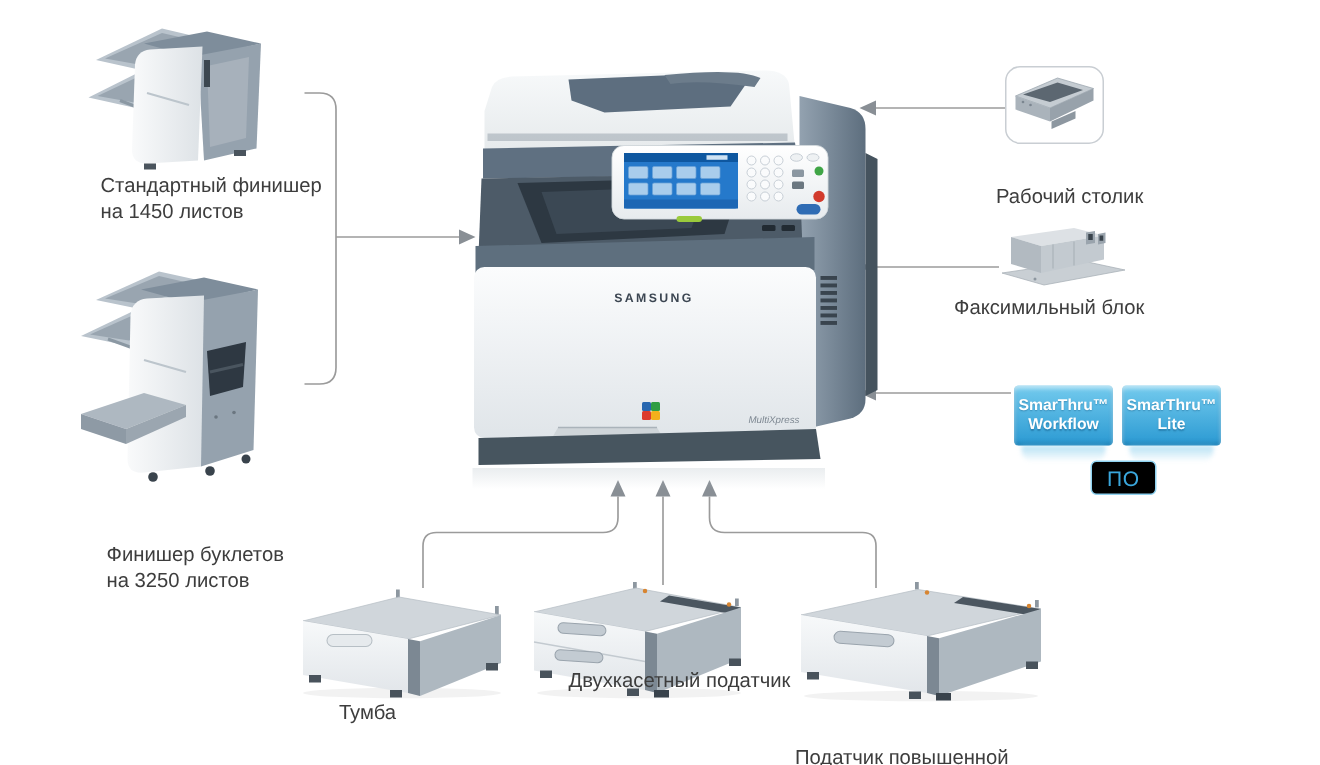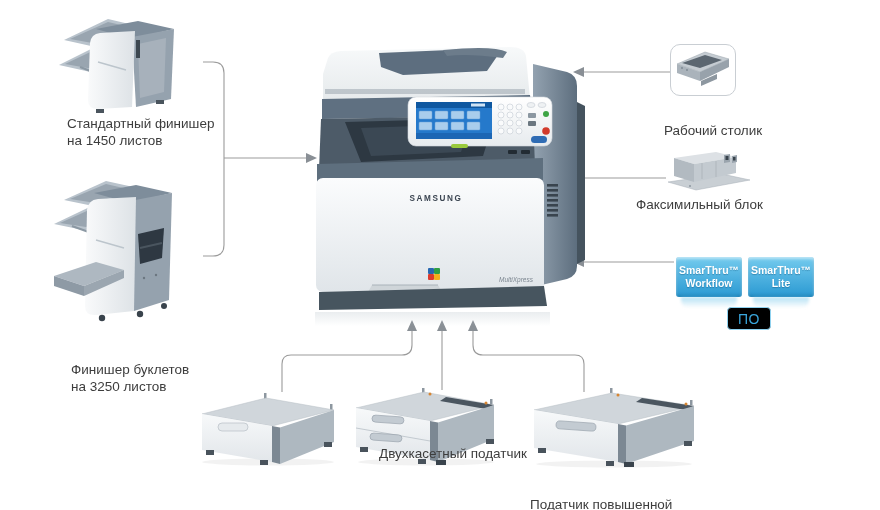--- a/index.html
+++ b/index.html
@@ -290,20 +290,21 @@
       <polygon points="10,24 74,8 142,20 80,36" fill="#d0d6db" stroke="#b7bfc5" stroke-width="0.5"></polygon>
       <polygon points="10,24 80,36 80,72 10,60" fill="url(#wf1)"></polygon>
       <rect x="26" y="33" width="30" height="8" rx="4" fill="#e6eaed" stroke="#b7bfc5" stroke-width="0.7"></rect>
       <polygon points="80,36 88,37.5 88,74 80,72" fill="#7c8893"></polygon>
       <polygon points="88,37.5 142,20 142,52 88,74" fill="#aeb8c0"></polygon>
       <rect x="14" y="60" width="8" height="5" fill="#49535c"></rect>
       <rect x="68" y="70" width="8" height="5" fill="#49535c"></rect>
       <rect x="132" y="52" width="8" height="5" fill="#49535c"></rect>
     </svg>
   </div>
+  <div class="lbl center" style="left:185px;top:467px;width:120px;">Тумба</div>
 
   <div class="item" style="left:348px;top:386px;">
     <svg width="154" height="80" viewBox="0 0 154 80">
       <defs>
         <linearGradient id="wf2" x1="0" y1="0" x2="0" y2="1">
           <stop offset="0" stop-color="#f7f9fa"></stop>
             <stop offset="1" stop-color="#e2e6ea"></stop>
         </linearGradient>
       </defs>
       <ellipse cx="78" cy="76" rx="68" ry="3.5" fill="#000" opacity="0.05"></ellipse>

